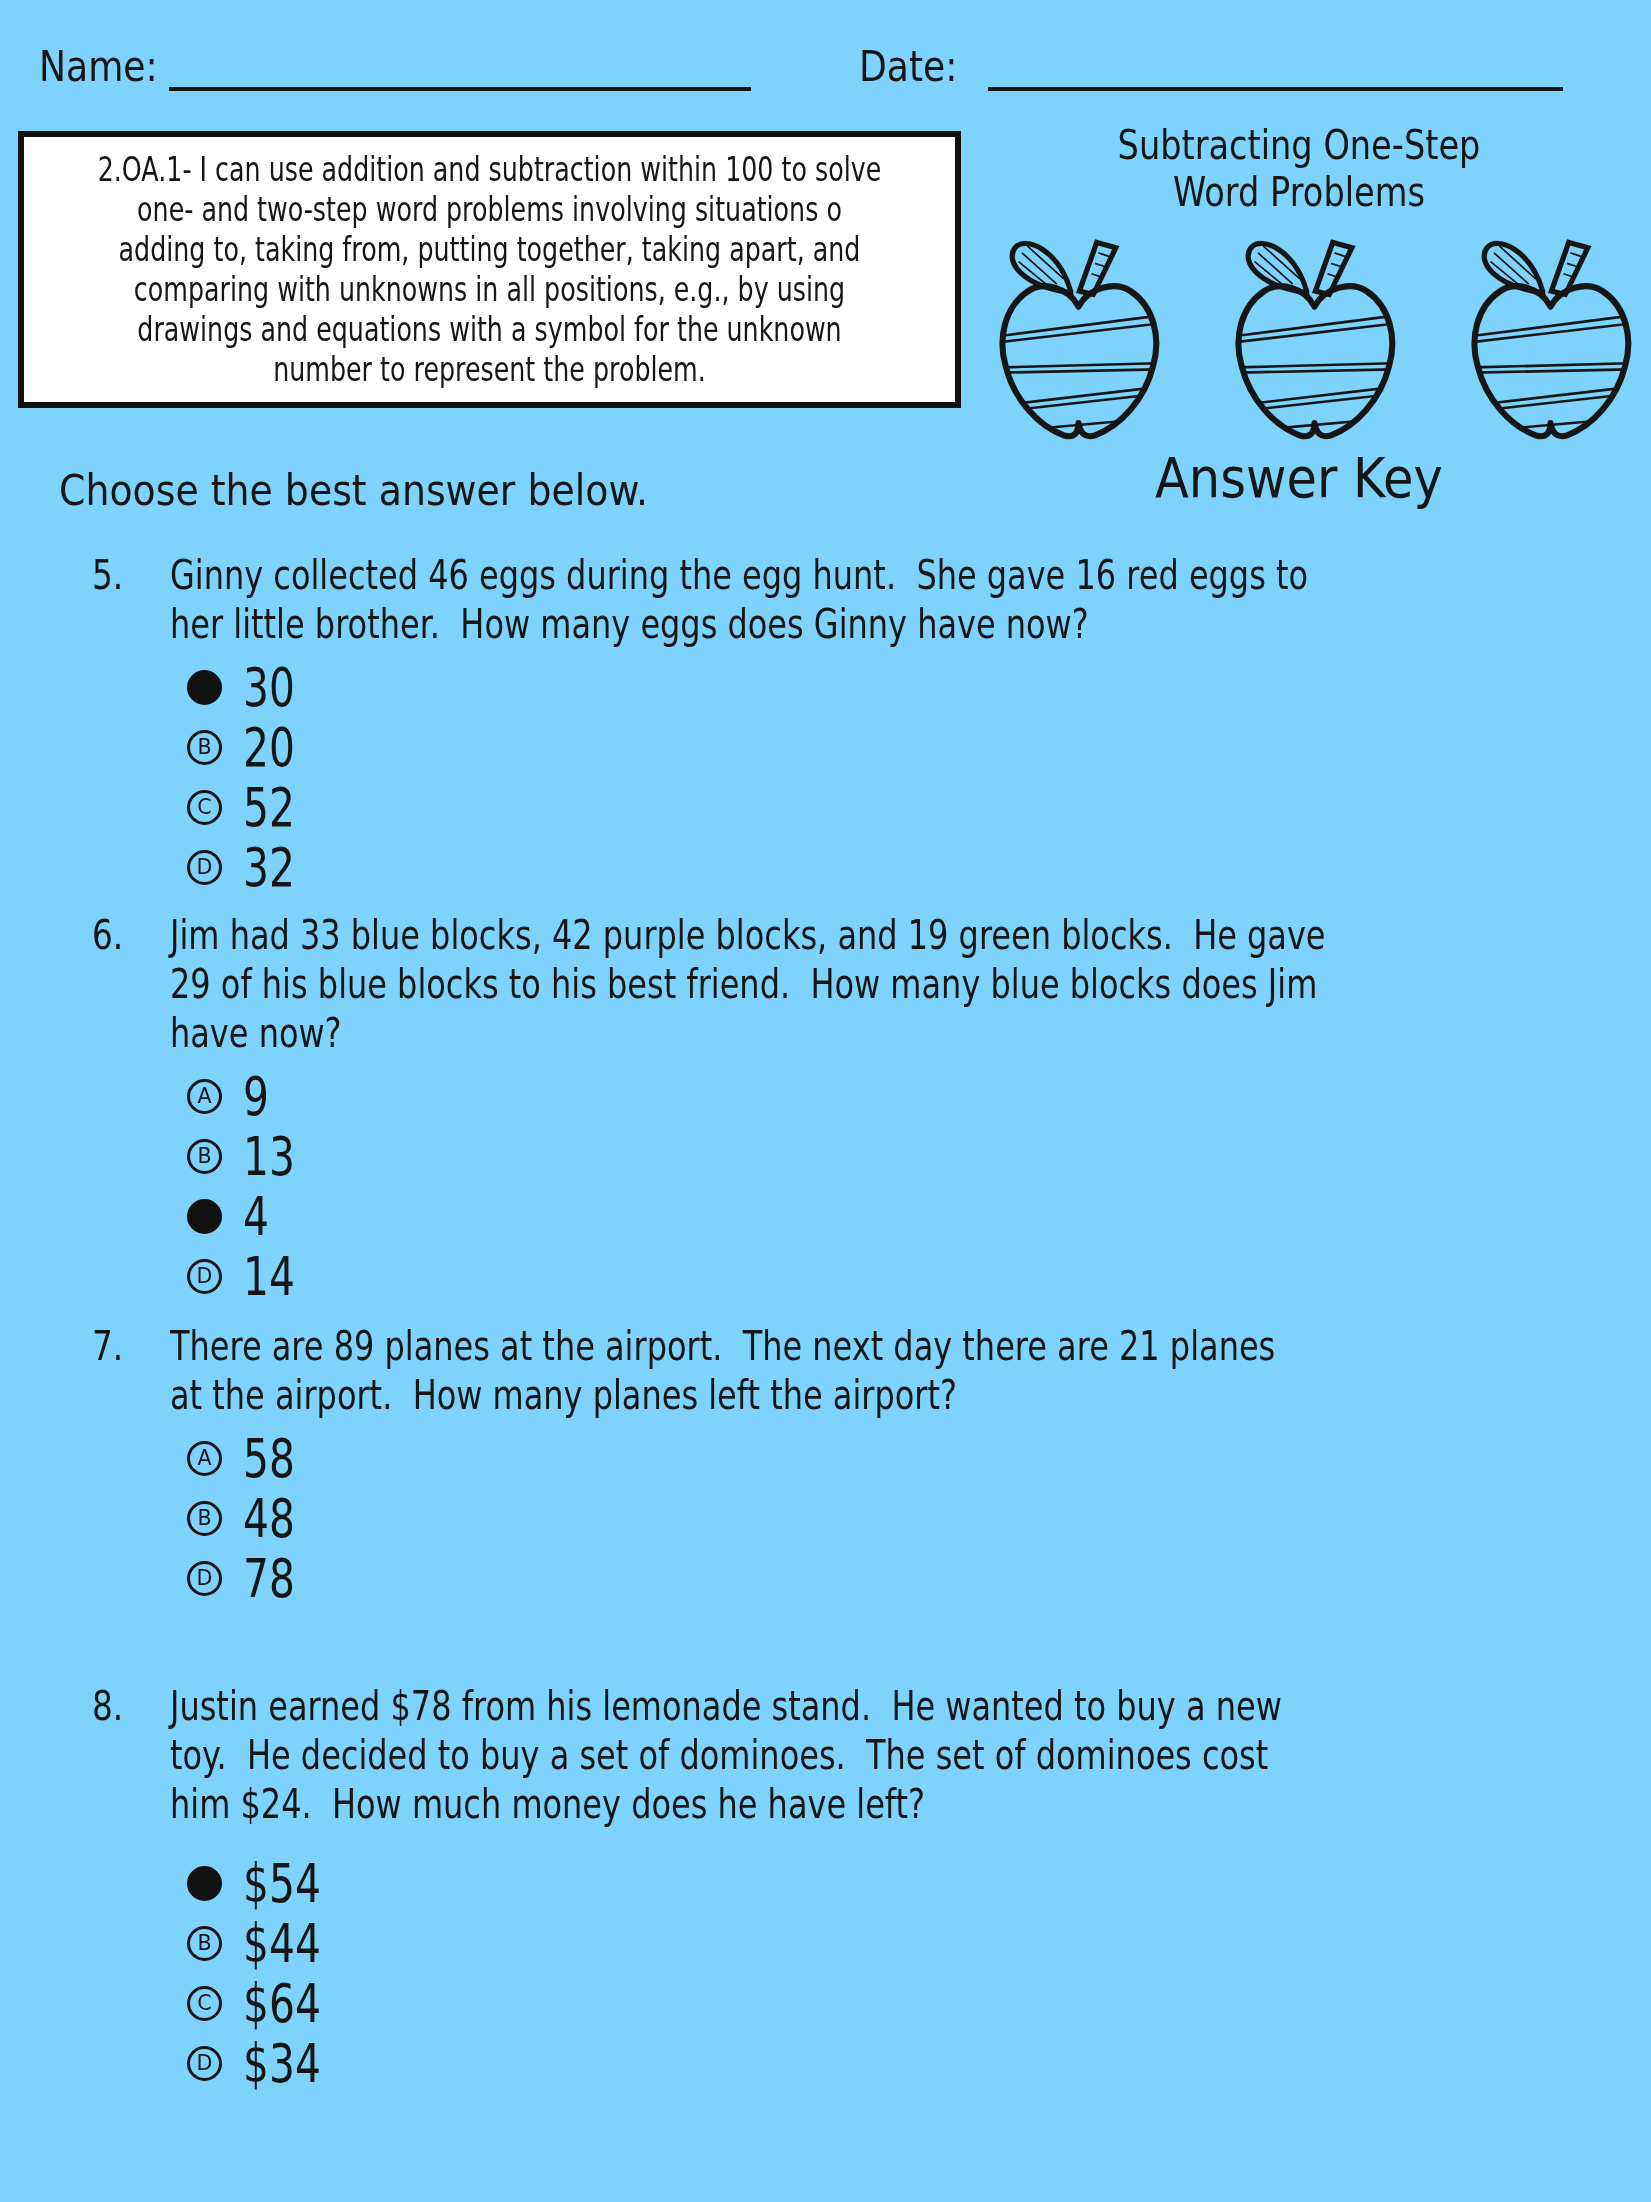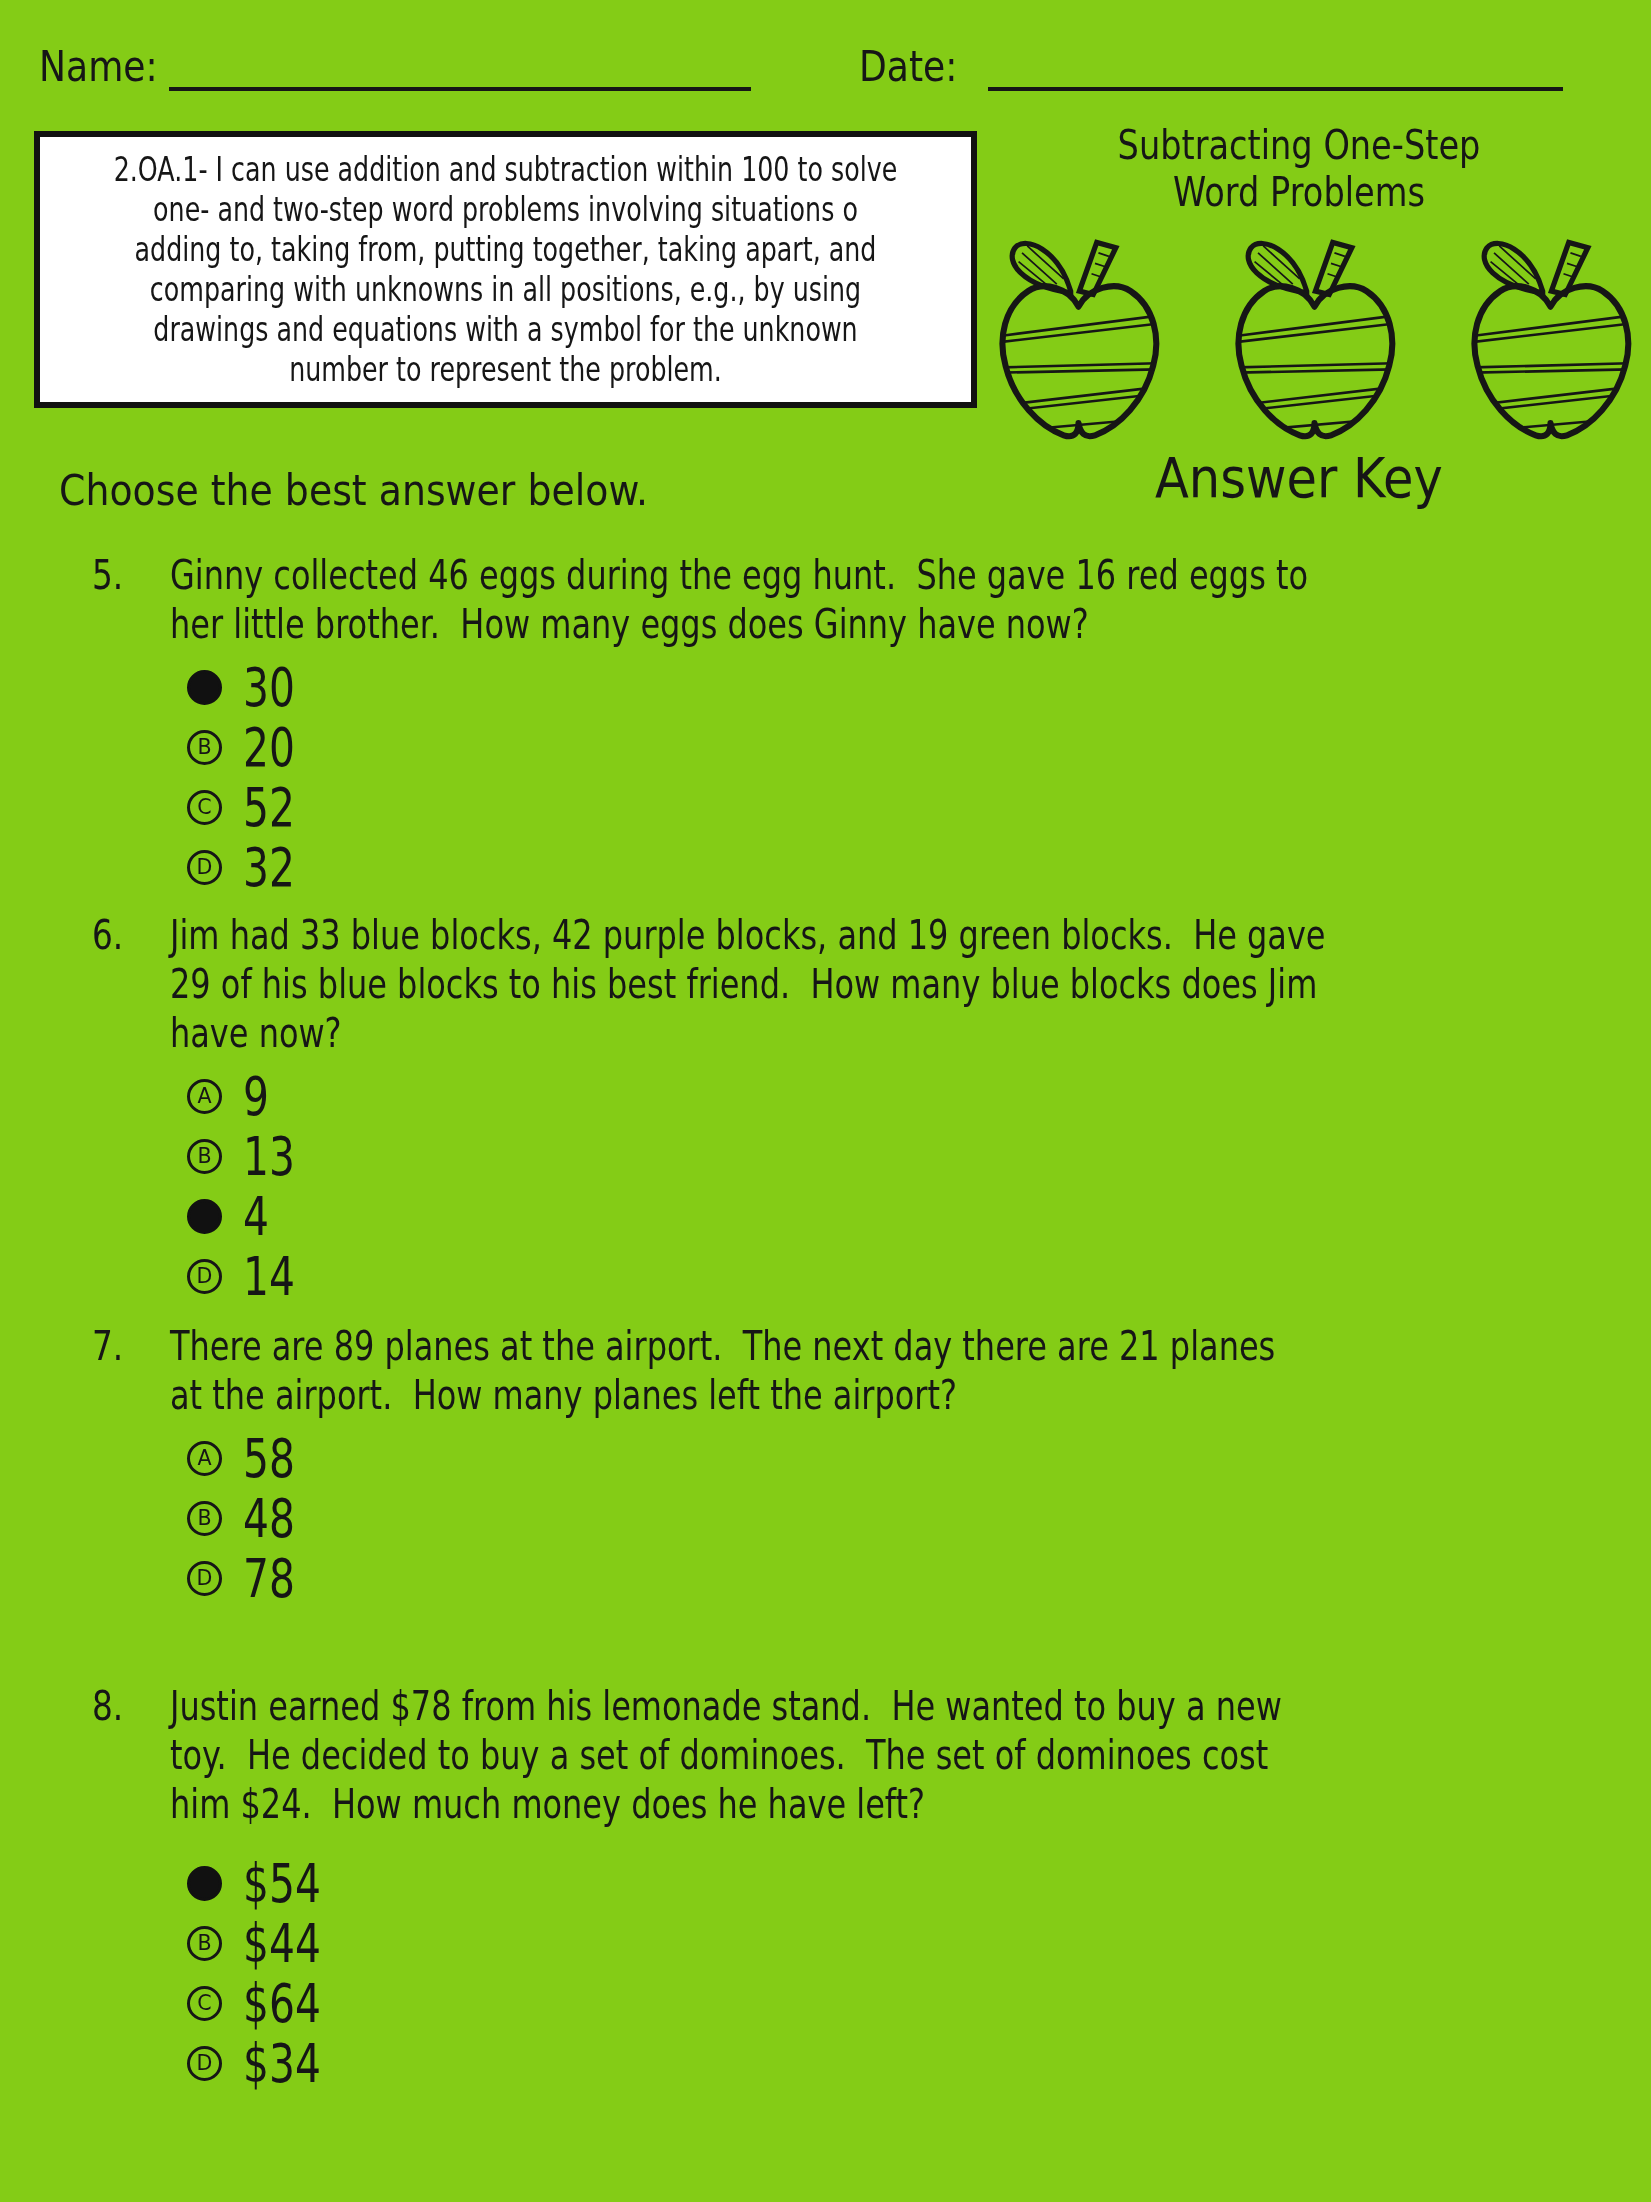--- a/index.html
+++ b/index.html
@@ -1,34 +1,34 @@
 <!DOCTYPE html>
 <html style="font-size:13.8px"><head>
 <meta charset="utf-8">
 <style>
   html,body{margin:0;padding:0;background:#9a9a9a;}
   .page{
     position:relative;
     width:1652px;height:2203px;
     margin:0 auto;
-    background:#84cc16;
+    background:#7dd3fc;
     color:#161616;
     font-family:"DejaVu Sans", sans-serif;
     overflow:hidden;
   }
   
   .name-label{position:absolute;left:39px;top:41px;font-size:43px;transform:scaleX(.84);transform-origin:0 0;white-space:nowrap;}
   .date-label{position:absolute;left:859px;top:41px;font-size:43px;transform:scaleX(.84);transform-origin:0 0;white-space:nowrap;}
   .blank-line{position:absolute;height:0;border-bottom:4.3px solid #161616;}
   .name-line{left:169px;top:87px;width:582px;}
   .date-line{left:988px;top:87px;width:575px;}
 
   
   .std-box{
-    position:absolute;left:34px;top:131px;width:943px;height:277px;
+    position:absolute;left:18px;top:131px;width:943px;height:277px;
     border:6.9px solid #111;box-sizing:border-box;background:#fff;
   }
   .std-text{
     width:1187px;margin-left:calc(50% - 594px);margin-top:12px;
     font-size:34px;line-height:40px;text-align:center;white-space:pre-line;
     transform:scaleX(.745);transform-origin:50% 0;
   }
 
   
   .ws-title{

